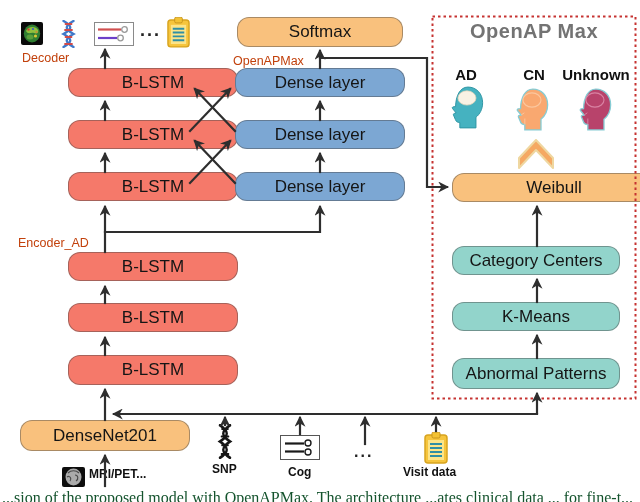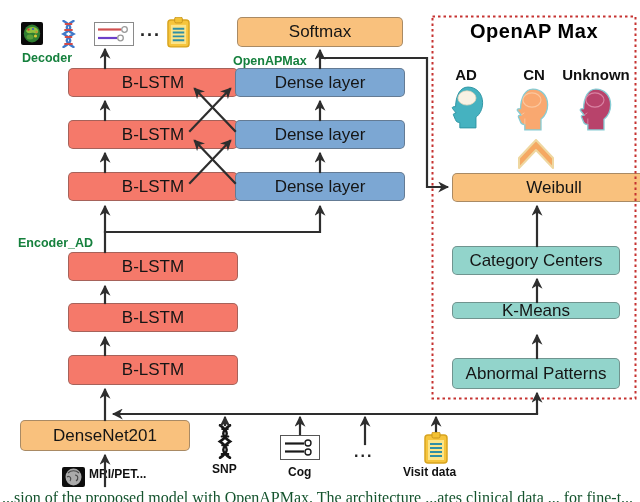--- a/index.html
+++ b/index.html
@@ -1,27 +1,27 @@
 <!DOCTYPE html>
 <html><head>
 <meta charset="utf-8">
 <style>
   html,body{margin:0;padding:0;background:#fff;}
   #fig{position:relative;width:640px;height:502px;background:#fff;overflow:hidden;
        font-family:"Liberation Sans",sans-serif;}
   .blk{position:absolute;display:flex;align-items:center;justify-content:center;
-       border-radius:5px;font-size:17px;color:#151515;border:1px solid rgba(70,70,70,.45);
+       border-radius:12px;font-size:17px;color:#151515;border:1px solid rgba(70,70,70,.45);
        box-sizing:border-box;}
   .salmon{background:#f5796a;margin-left:48px;}
   .blue{background:#7ca7d3;}
   .orange{background:#f9c17d;}
   .teal{background:#92d4cb;}
-  .slabel{position:absolute;font-size:12.5px;color:#15803d;font-weight:bold;}
+  .slabel{position:absolute;font-size:12.5px;color:#c2410c;}
   .openap-title{position:absolute;left:432px;top:20px;width:204px;text-align:center;
-       font-size:20px;font-weight:600;color:#000000;letter-spacing:.5px;}
+       font-size:20px;font-weight:600;color:#737373;letter-spacing:.5px;}
   .cat-label{position:absolute;font-size:15px;font-weight:bold;color:#111;text-align:center;}
   .in-label{position:absolute;font-size:12px;font-weight:bold;color:#111;white-space:nowrap;}
   .dots{position:absolute;font-size:18px;font-weight:bold;color:#222;letter-spacing:2px;}
   .icon{position:absolute;}
   #overlay{position:absolute;left:0;top:0;z-index:10;pointer-events:none;}
   #caption{position:absolute;left:2px;top:489px;width:636px;height:13px;overflow:hidden;
        font-family:"Liberation Serif",serif;font-size:16px;color:#14532d;white-space:nowrap;}
 </style>
 </head>
 <body>
@@ -99,21 +99,21 @@
     <ellipse cx="21" cy="13.5" rx="9.5" ry="7.5" fill="none" stroke="#d983a3" stroke-width="1.2"></ellipse>
     <path d="M13.5 39.5 L13.5 33 M9.6 29.3 L13 27" fill="none" stroke="#d983a3" stroke-width="1"></path>
   </svg>
 
   <svg class="icon" style="left:517px;top:139px" width="38" height="30" viewBox="0 0 38 30">
     <polygon points="2,29 19,11 36,29 36,19 19,1 2,19" fill="#f5a963" stroke="#efd7a0" stroke-width="2" stroke-linejoin="round"></polygon>
   </svg>
 
   <div class="blk orange" style="left:452px;top:173px;width:204px;height:29px">Weibull</div>
   <div class="blk teal" style="left:452px;top:246px;width:168px;height:29px">Category Centers</div>
-  <div class="blk teal" style="left:452px;top:302px;width:168px;height:17px">K-Means</div>
+  <div class="blk teal" style="left:452px;top:302px;width:168px;height:29px">K-Means</div>
   <div class="blk teal" style="left:452px;top:358px;width:168px;height:31px">Abnormal Patterns</div>
 
   <svg class="icon" style="left:62px;top:467px" width="23" height="20" viewBox="0 0 23 20">
     <rect x="0" y="0" width="23" height="20" rx="2" fill="#0d0d0d"></rect>
     <ellipse cx="11.5" cy="10" rx="8" ry="8.5" fill="#ababab"></ellipse>
     <path d="M6,6 C9,3 14,3 17,6 M5,10 C8,8 10,12 8,14 M13,8 C16,8 17,12 14,14" fill="none" stroke="#4a4a4a" stroke-width="1.2"></path>
   </svg>
   <div class="in-label" style="left:89px;top:467px">MRI/PET...</div>
 
   <svg class="icon" style="left:217px;top:424px" width="16" height="35" viewBox="0 0 16 28" preserveAspectRatio="none">

